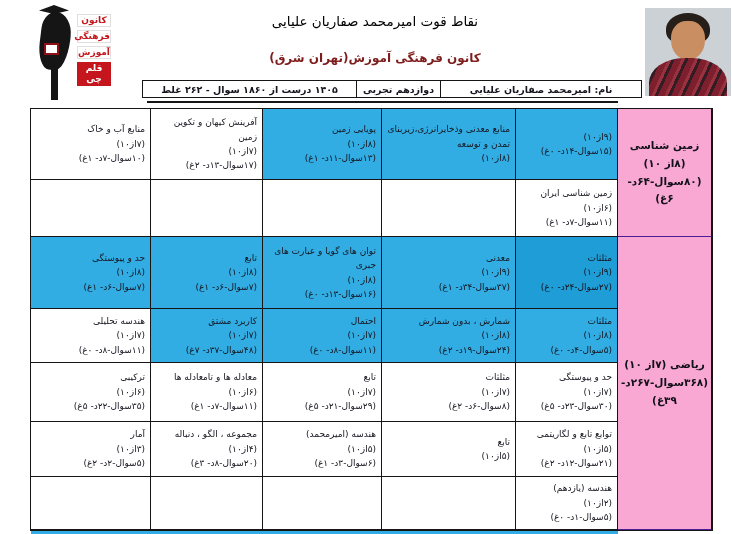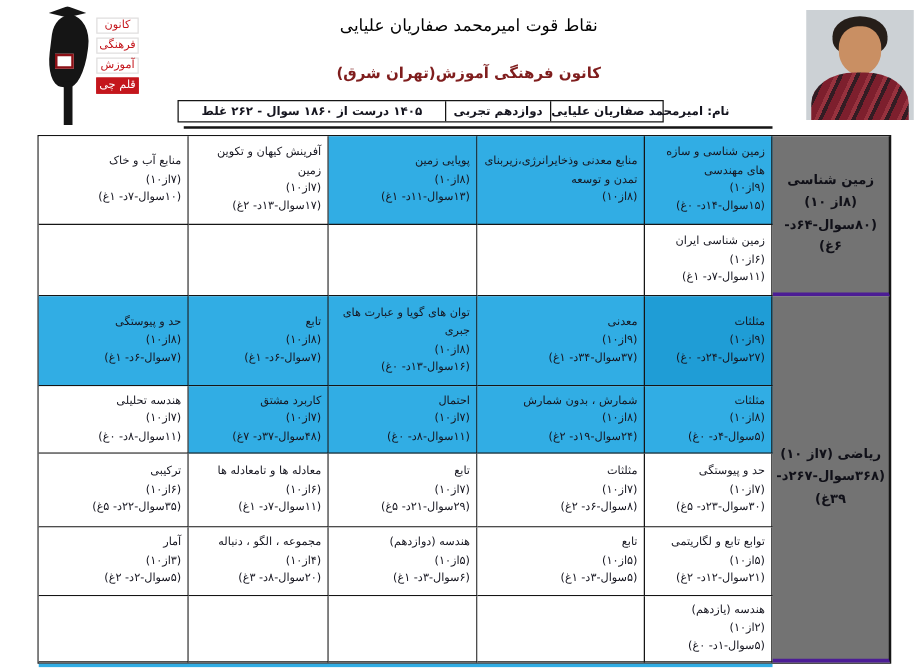--- a/index.html
+++ b/index.html
@@ -6,40 +6,40 @@
   .page{position:relative;width:732px;height:534px;background:#fff;overflow:hidden;
         font-family:"DejaVu Sans",sans-serif;color:#15151f;}
 
   
   .title{position:absolute;left:140px;top:13px;width:470px;text-align:center;
          direction:rtl;font-size:13.5px;font-weight:normal;color:#000;}
   .subtitle{position:absolute;left:140px;top:51px;width:470px;text-align:center;
             direction:rtl;font-size:12px;font-weight:bold;color:#7f1d1d;}
   .rule{position:absolute;left:147px;top:101px;width:471px;height:2px;background:#151515;}
 
-  .infobar{position:absolute;left:142px;top:80px;width:389px;height:18px;display:flex;
+  .infobar{position:absolute;left:142px;top:80px;width:500px;height:18px;display:flex;
            border:1.5px solid #151515;box-sizing:border-box;background:#fff;}
   .infobar>div{display:flex;align-items:center;justify-content:center;direction:rtl;
                font-size:9.5px;font-weight:bold;box-sizing:border-box;white-space:nowrap;}
   .ib-score{flex:0 0 214px;border-right:1.5px solid #151515;}
   .ib-grade{flex:0 0 84px;border-right:1.5px solid #151515;}
   .ib-name{flex:1 1 auto;}
 
   
   .logo{position:absolute;left:33px;top:5px;width:78px;height:95px;}
   .logo-figure{position:absolute;left:0;top:0;width:46px;height:95px;}
   .cap{position:absolute;left:6px;top:0;width:30px;height:9px;background:#151515;
        clip-path:polygon(50% 0,100% 60%,50% 100%,0 60%);}
   .body-shape{position:absolute;left:7px;top:7px;width:30px;height:58px;background:#151515;
        border-radius:45% 55% 40% 40%/30% 40% 55% 45%;transform:rotate(7deg);}
   .book{position:absolute;left:11px;top:38px;width:11px;height:8px;background:#fff;
         border:2px solid #8c1016;}
   .pole{position:absolute;left:18px;top:60px;width:7px;height:35px;background:#151515;}
   .logo-words{position:absolute;right:0;top:9px;width:34px;display:flex;flex-direction:column;gap:3px;}
-  .lw{background:#fff;color:#c4161c;font-weight:normal;font-size:9px;line-height:11px;
+  .lw{background:#fff;color:#c4161c;font-weight:bold;font-size:9px;line-height:11px;
       text-align:center;direction:rtl;border:1px solid #e0dede;}
   .lw.badge{background:#c4161c;color:#fff;border-color:#c4161c;}
 
   
   .photo{position:absolute;left:645px;top:8px;width:86px;height:88px;background:#ccd1d5;overflow:hidden;}
   .ph-hair{position:absolute;left:21px;top:5px;width:44px;height:32px;background:#261e19;
            border-radius:50% 50% 42% 42%;}
   .ph-neck{position:absolute;left:37px;top:45px;width:13px;height:12px;background:#b97f55;}
   .ph-face{position:absolute;left:26px;top:13px;width:34px;height:39px;background:#c98f63;
            border-radius:46% 46% 52% 52%;}
@@ -51,22 +51,22 @@
   .grid{position:absolute;left:30px;top:108px;display:grid;
         grid-template-columns:120px 112px 119px 134px 102px 94px;
         grid-template-rows:71px 57px 72px 54px 59px 55px 53px;
         border:1.5px solid #151515;background:#fff;}
   .cell{box-sizing:border-box;border-right:1px solid #151515;border-bottom:1px solid #151515;
         padding:2px 5px;display:flex;flex-direction:column;justify-content:center;
         text-align:right;direction:rtl;font-size:9px;line-height:1.6;color:#15151f;}
   .cell.c{background:#31ade4;}
   .cell.cd{background:#1f9dd6;}
   .cell.w{background:#fff;}
-  .cat{box-sizing:border-box;border-right:1px solid #151515;border-bottom:3px solid #4c1d95;
-       background:#737373;display:flex;flex-direction:column;justify-content:center;align-items:center;
+  .cat{box-sizing:border-box;border-right:1px solid #151515;border-bottom:1px solid #4c1d95;
+       background:#f9a8d4;display:flex;flex-direction:column;justify-content:center;align-items:center;
        text-align:center;direction:rtl;font-weight:bold;font-size:10.5px;line-height:1.7;color:#101018;}
   .cat1{grid-column:6;grid-row:1/3;}
   .cat2{grid-column:6;grid-row:3/8;}
 
   .bstrip{position:absolute;left:31px;top:531px;width:587px;height:3px;background:#31ade4;}
 </style>
 </head>
 <body>
 
 <div class="page">
@@ -126,21 +126,20 @@
       <div class="cell c" style="grid-area: 1 / 3;">
         <div>پویایی زمین</div>
         <div>(۸از۱۰)</div>
         <div>(۱۳سوال-۱۱د- ۱غ)</div>
       </div>
       <div class="cell c" style="grid-area: 1 / 4;">
         <div>منابع معدنی وذخایرانرژی،زیربنای تمدن و توسعه</div>
         <div>(۸از۱۰)</div>
       </div>
       <div class="cell c" style="grid-area: 1 / 5;">
-        <div>زمین شناسی و سازه های مهندسی</div>
         <div>(۹از۱۰)</div>
         <div>(۱۵سوال-۱۴د- ۰غ)</div>
       </div>
       <div class="cell w" style="grid-area: 2 / 1;"></div>
       <div class="cell w" style="grid-area: 2 / 2;"></div>
       <div class="cell w" style="grid-area: 2 / 3;"></div>
       <div class="cell w" style="grid-area: 2 / 4;"></div>
       <div class="cell w" style="grid-area: 2 / 5;">
         <div>زمین شناسی ایران</div>
         <div>(۶از۱۰)</div>
@@ -225,28 +224,27 @@
         <div>آمار</div>
         <div>(۳از۱۰)</div>
         <div>(۵سوال-۲د- ۲غ)</div>
       </div>
       <div class="cell w" style="grid-area: 6 / 2;">
         <div>مجموعه ، الگو ، دنباله</div>
         <div>(۴از۱۰)</div>
         <div>(۲۰سوال-۸د- ۳غ)</div>
       </div>
       <div class="cell w" style="grid-area: 6 / 3;">
-        <div>هندسه (دوازدهم)</div>
+        <div>هندسه (امیرمحمد)</div>
         <div>(۵از۱۰)</div>
         <div>(۶سوال-۳د- ۱غ)</div>
       </div>
       <div class="cell w" style="grid-area: 6 / 4;">
         <div>تابع</div>
         <div>(۵از۱۰)</div>
-        <div>(۵سوال-۳د- ۱غ)</div>
       </div>
       <div class="cell w" style="grid-area: 6 / 5;">
         <div>توابع تابع و لگاریتمی</div>
         <div>(۵از۱۰)</div>
         <div>(۲۱سوال-۱۲د- ۲غ)</div>
       </div>
       <div class="cell w" style="grid-area: 7 / 1;"></div>
       <div class="cell w" style="grid-area: 7 / 2;"></div>
       <div class="cell w" style="grid-area: 7 / 3;"></div>
       <div class="cell w" style="grid-area: 7 / 4;"></div>

